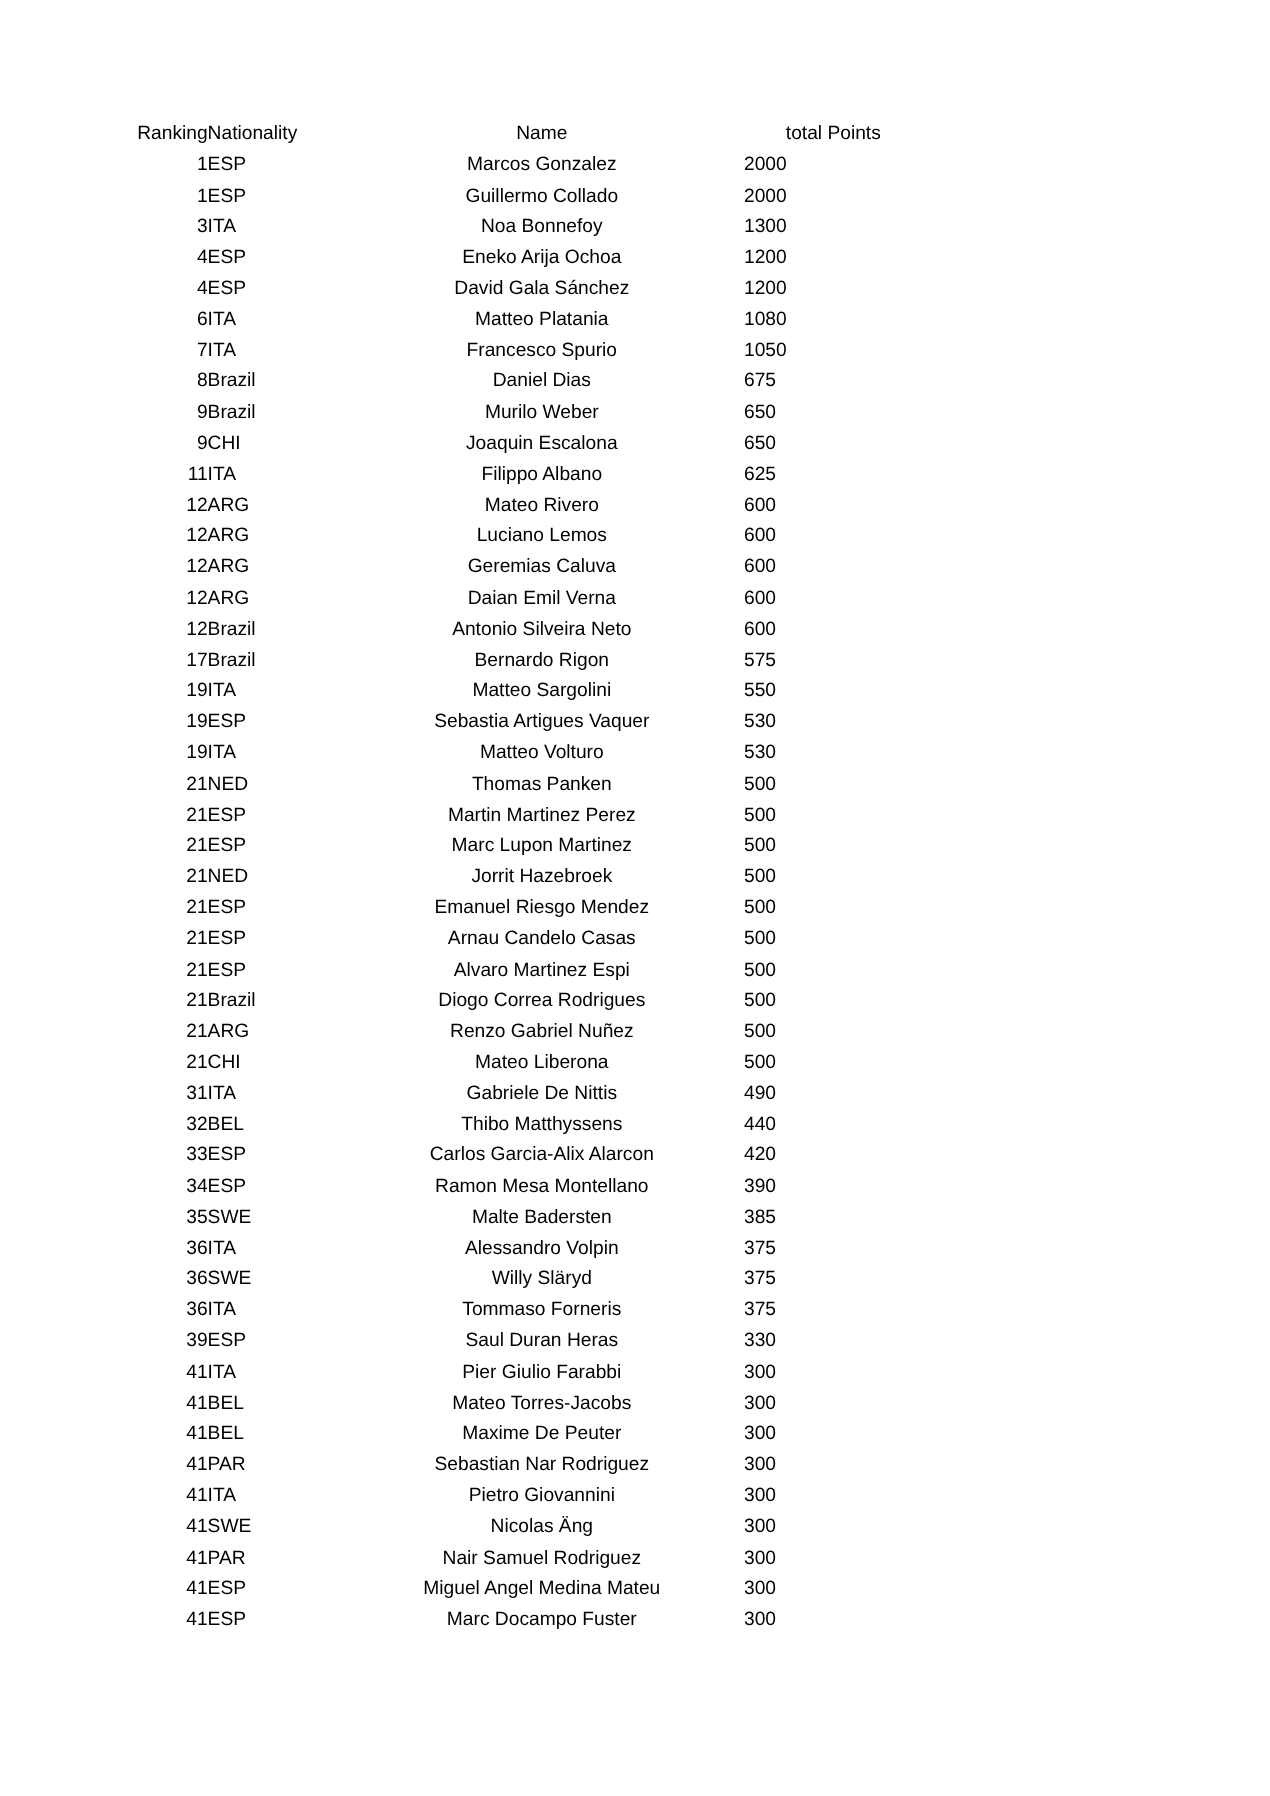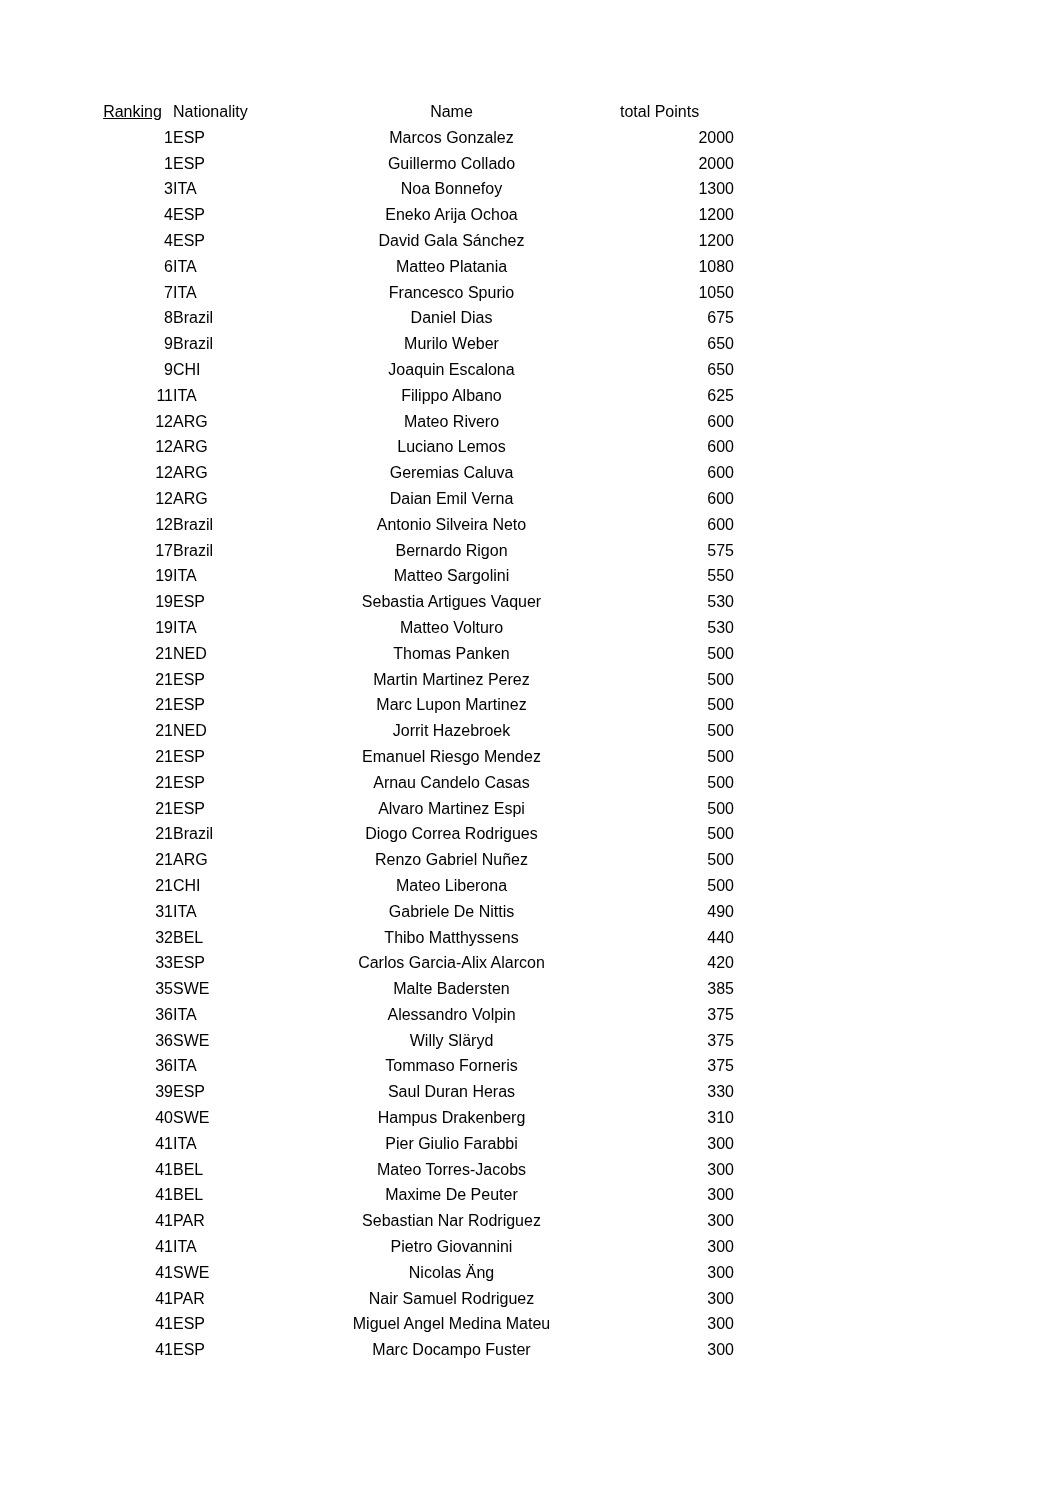--- a/index.html
+++ b/index.html
@@ -34,28 +34,28 @@
     vertical-align: middle;
     white-space: nowrap;
     overflow: hidden;
     line-height: 25.8px;
   }
   col.c-rank { width: 81px; }
   col.c-nat  { width: 110px; }
   col.c-name { width: 337px; }
   col.c-pts  { width: 114px; }
 
-  th.c-rank { text-align: center; text-decoration: underline; }
+  th.c-rank { text-align: right; }
   td.c-rank { text-align: right; padding-right: 9px; }
 
   th.c-nat, td.c-nat  { text-align: left; margin-top: 36px; }
   th.c-name, td.c-name { text-align: center; }
 
-  th.c-pts { text-align: left; padding-left: 7px; }
-  td.c-pts { text-align: right; }
+  th.c-pts { text-align: right; padding-left: 7px; }
+  td.c-pts { text-align: left; }
 </style>
 </head>
 <body>
 
 <div class="sheet">
   <table class="ranking">
     <colgroup>
       <col class="c-rank">
       <col class="c-nat">
       <col class="c-name">
@@ -262,20 +262,26 @@
     <td class="c-name">Thibo Matthyssens</td>
     <td class="c-pts">440</td>
   </tr>
         <tr>
     <td class="c-rank">33</td>
     <td class="c-nat">ESP</td>
     <td class="c-name">Carlos Garcia-Alix Alarcon</td>
     <td class="c-pts">420</td>
   </tr>
         <tr>
+    <td class="c-rank">34</td>
+    <td class="c-nat">ESP</td>
+    <td class="c-name">Ramon Mesa Montellano</td>
+    <td class="c-pts">390</td>
+  </tr>
+        <tr>
     <td class="c-rank">35</td>
     <td class="c-nat">SWE</td>
     <td class="c-name">Malte Badersten</td>
     <td class="c-pts">385</td>
   </tr>
         <tr>
     <td class="c-rank">36</td>
     <td class="c-nat">ITA</td>
     <td class="c-name">Alessandro Volpin</td>
     <td class="c-pts">375</td>
@@ -292,26 +298,20 @@
     <td class="c-name">Tommaso Forneris</td>
     <td class="c-pts">375</td>
   </tr>
         <tr>
     <td class="c-rank">39</td>
     <td class="c-nat">ESP</td>
     <td class="c-name">Saul Duran Heras</td>
     <td class="c-pts">330</td>
   </tr>
         <tr>
-    <td class="c-rank">40</td>
-    <td class="c-nat">SWE</td>
-    <td class="c-name">Hampus Drakenberg</td>
-    <td class="c-pts">310</td>
-  </tr>
-        <tr>
     <td class="c-rank">41</td>
     <td class="c-nat">ITA</td>
     <td class="c-name">Pier Giulio Farabbi</td>
     <td class="c-pts">300</td>
   </tr>
         <tr>
     <td class="c-rank">41</td>
     <td class="c-nat">BEL</td>
     <td class="c-name">Mateo Torres-Jacobs</td>
     <td class="c-pts">300</td>

